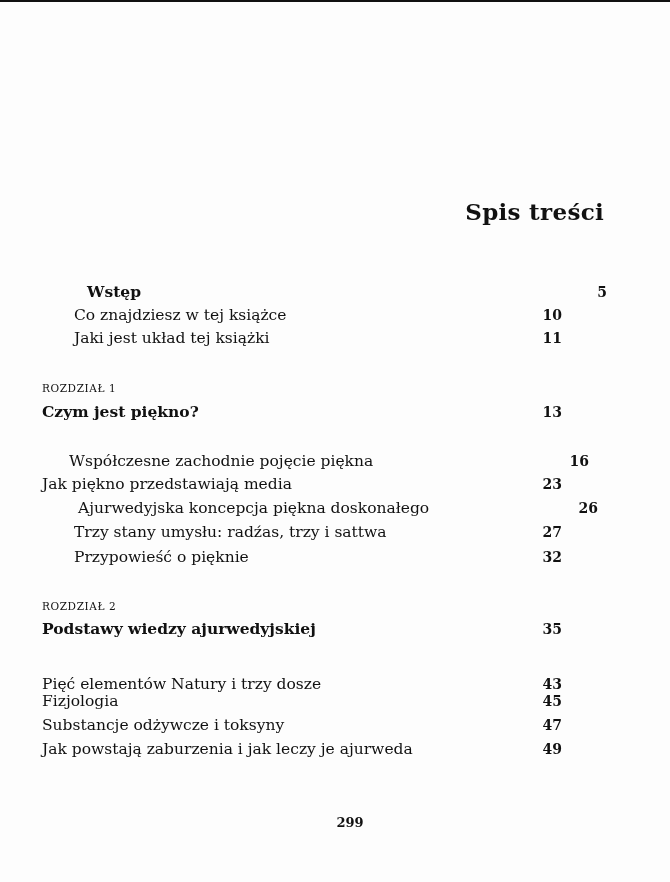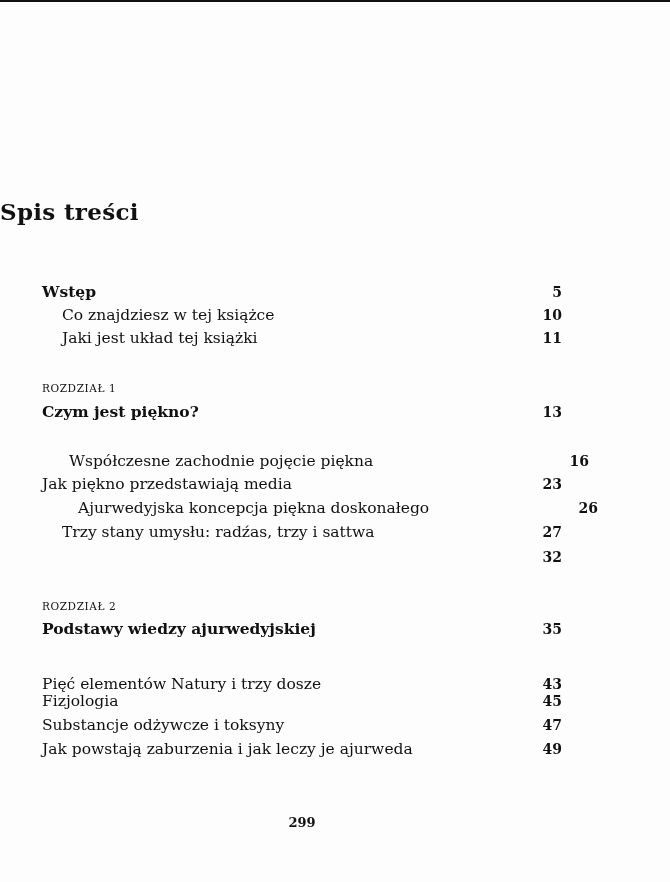--- a/index.html
+++ b/index.html
@@ -26,21 +26,21 @@
       position: absolute;
       left: 0; top: 0;
       width: 670px;
       height: 882px;
     }
     .title {
       position: absolute;
       left: 0;
       top: 198px;
       width: 604px;
-      text-align: left;
+      text-align: right;
       font-size: 23px;
       font-weight: bold;
       letter-spacing: 0.3px;
     }
     .toc {
       position: absolute;
       left: 42px;
       top: 0;
       width: 520px;
     }
@@ -52,21 +52,21 @@
       font-size: 15.5px;
       line-height: 22px;
     }
     .row .label {
       position: absolute;
       left: 0;
       top: 0;
       white-space: nowrap;
     }
     .row.indent .label {
-      left: 20px;
+      left: 32px;
     }
     .row .page-num {
       position: absolute;
       right: 0;
       top: 0;
       font-weight: bold;
       font-size: 14px;
     }
     .row.bold .label {
       font-weight: bold;
@@ -79,34 +79,35 @@
       white-space: nowrap;
     }
     .folio {
       position: absolute;
       left: 0;
       width: 604px;
       top: 815px;
       text-align: center;
       font-size: 13px;
       font-weight: bold;
+      padding-left: 48px;
     }
   </style>
 </head>
 <body>
 
 <div class="top-rule"></div>
 
 <div class="page">
 
   <div class="title">Spis treści</div>
 
   <div class="toc">
 
-    <div class="row bold" style="top:281px;">
+    <div class="row bold" style="top:281px;margin-left:45px;">
       <span class="label">Wstęp</span>
       <span class="page-num">5</span>
     </div>
     <div class="row indent" style="top:304px;">
       <span class="label">Co znajdziesz w tej książce</span>
       <span class="page-num">10</span>
     </div>
     <div class="row indent" style="top:327px;">
       <span class="label">Jaki jest układ tej książki</span>
       <span class="page-num">11</span>
@@ -128,20 +129,21 @@
     </div>
     <div class="row" style="top:497px;margin-left:36px;">
       <span class="label">Ajurwedyjska koncepcja piękna doskonałego</span>
       <span class="page-num">26</span>
     </div>
     <div class="row indent" style="top:521px;">
       <span class="label">Trzy stany umysłu: radźas, trzy i sattwa</span>
       <span class="page-num">27</span>
     </div>
     <div class="row indent" style="top:546px;">
+      <span class="label">Przypowieść o pięknie</span>
       <span class="page-num">32</span>
     </div>
 
     <div class="chapter-label" style="top:600px;">ROZDZIAŁ 2</div>
     <div class="row bold" style="top:618px;">
       <span class="label">Podstawy wiedzy ajurwedyjskiej</span>
       <span class="page-num">35</span>
     </div>
 
     <div class="row" style="top:673px;">

